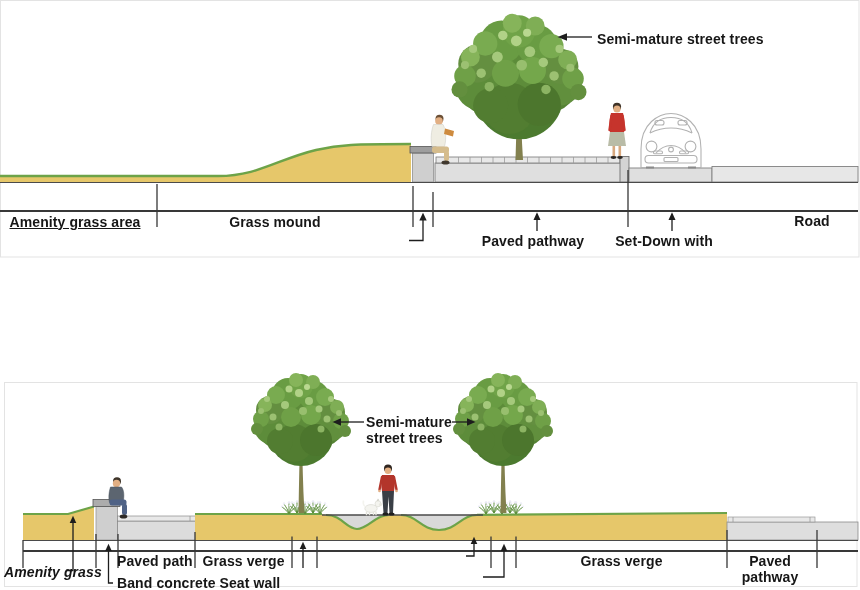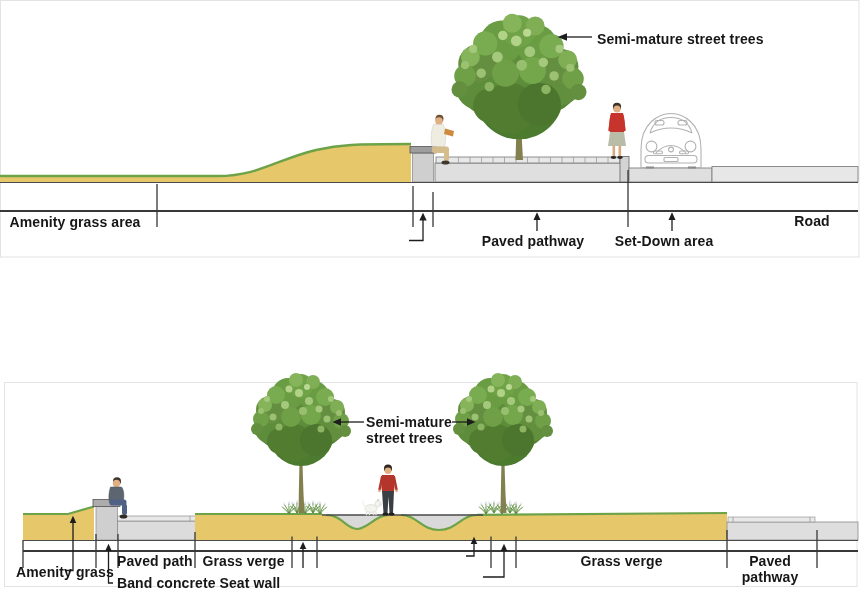--- a/index.html
+++ b/index.html
@@ -249,27 +249,28 @@
       <path d="M483,577 H504 V550" fill="none" stroke-width="1.3"></path>
       <polygon points="500.7,551 507.3,551 504,543.8" stroke="none"></polygon>
       <line x1="341" y1="422" x2="364" y2="422" stroke-width="1.3"></line>
       <polygon points="341,418.3 341,425.7 332.5,422" stroke="none"></polygon>
       <line x1="452" y1="422" x2="467" y2="422" stroke-width="1.3"></line>
       <polygon points="467,418.3 467,425.7 475.5,422" stroke="none"></polygon>
     </g>
   </g>
 </svg>
 
-<div class="lbl c nw" style="left:0px;top:213.5px;width:150px;">Amenity grass area</div>
+<div class="lbl c nw" style="left:0px;top:213.5px;width:150px;text-decoration:underline;">Amenity grass area</div>
+<div class="lbl c nw" style="left:157px;top:213.5px;width:236px;">Grass mound</div>
 <div class="lbl c nw" style="left:752px;top:213px;width:120px;">Road</div>
 <div class="lbl c nw" style="left:437px;top:232.5px;width:192px;">Paved pathway</div>
-<div class="lbl c nw" style="left:598px;top:232.5px;width:132px;">Set-Down area</div>
+<div class="lbl c nw" style="left:598px;top:232.5px;width:132px;">Set-Down with</div>
 <div class="lbl nw" style="left:597px;top:30.5px;">Semi-mature street trees</div>
 
-<div class="lbl r nw" style="left:16px;top:564px;width:64px;">Amenity grass</div>
+<div class="lbl r nw" style="left:4px;top:564px;width:64px;font-style:italic;">Amenity grass</div>
 <div class="lbl nw" style="left:117px;top:574.5px;">Band concrete Seat wall</div>
 <div class="lbl c nw" style="left:117px;top:553px;width:70px;text-align:right;">Paved path</div>
 <div class="lbl c nw" style="left:195px;top:553px;width:97px;">Grass verge</div>
 <div class="lbl c nw" style="left:516px;top:553px;width:211px;">Grass verge</div>
 <div class="lbl c" style="left:734px;top:553px;width:72px;">Paved pathway</div>
 <div class="lbl" style="left:366px;top:413.5px;width:112px;">Semi-mature street trees</div>
 
 </div>
 
 </body></html>

